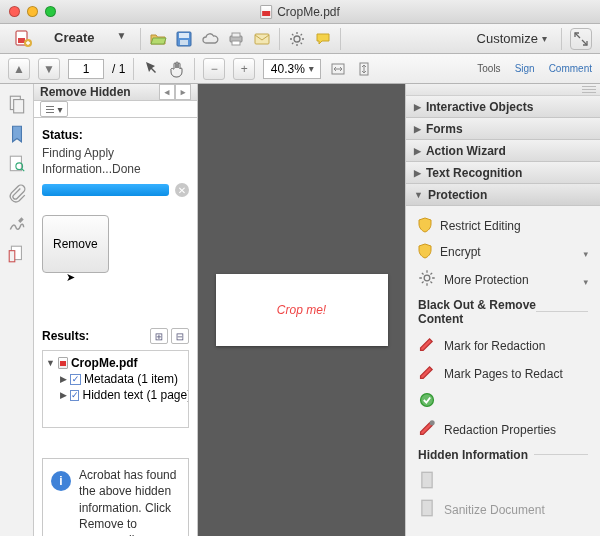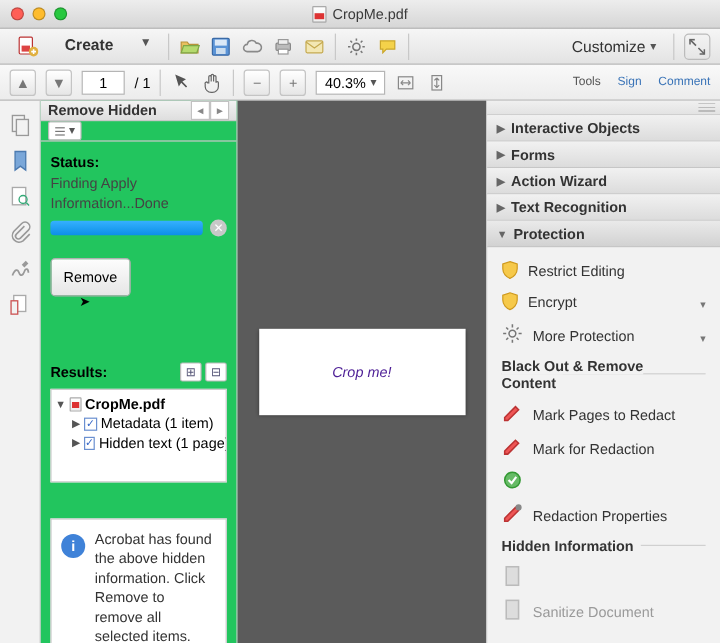--- a/index.html
+++ b/index.html
@@ -24,45 +24,45 @@
   .expandbtn{width:22px;height:22px;border:1px solid #bbb;border-radius:4px;display:flex;align-items:center;justify-content:center;color:#555}
   .navbtn{width:22px;height:22px;border:1px solid #c4c4c4;border-radius:3px;background:linear-gradient(#fff,#e6e6e6);display:flex;align-items:center;justify-content:center;color:#777}
   .pagebox{width:36px;height:20px;border:1px solid #b5b5b5;background:#fff;display:flex;align-items:center;justify-content:center}
   .zoombox{width:58px;height:20px;border:1px solid #b5b5b5;background:#fff;display:flex;align-items:center;justify-content:center;gap:4px}
   .right-tabs{display:flex;gap:14px;margin-left:auto}
   .rt{font-size:10px;color:#3973b7;font-weight:500}
   .rt.dim{color:#555}
   .main{display:flex;height:452px}
   .strip{width:34px;background:#f2f2f2;border-right:1px solid #c9c9c9;display:flex;flex-direction:column;align-items:center;gap:10px;padding-top:10px}
   .strip .sic{width:20px;height:20px;display:flex;align-items:center;justify-content:center;color:#888}
-  .panel{width:164px;background:#22c55e;border-right:1px solid #c9c9c9;display:flex;flex-direction:column}
+  .panel{width:164px;background:#ffffff;border-right:1px solid #c9c9c9;display:flex;flex-direction:column}
   .panel-hdr{height:26px;background:linear-gradient(#f2f2f2,#dedede);border-bottom:1px solid #c8c8c8;display:flex;align-items:center;padding:0 6px;font-weight:600;color:#333}
   .panel-hdr .hnav{margin-left:auto;display:flex}
   .hnb{width:16px;height:16px;border:1px solid #c2c2c2;background:#fff;display:flex;align-items:center;justify-content:center;font-size:9px;color:#888}
   .panel-sub{height:24px;border-bottom:1px solid #c8c8c8;display:flex;align-items:center;padding:0 6px}
   .panel-sub .mini{width:28px;height:16px;border:1px solid #bbb;border-radius:2px;background:#fff;display:flex;align-items:center;justify-content:center;gap:2px}
   .panel-body{padding:10px 8px;flex:1;display:flex;flex-direction:column}
   .sec-label{font-weight:700;margin-bottom:4px}
   .msg{color:#444;line-height:1.3;margin-bottom:6px}
   .prog{height:12px;background:linear-gradient(#35b0ff,#0d8fe6);border-radius:3px;width:128px;display:inline-block}
   .progrow{display:flex;align-items:center;gap:6px}
   .xcirc{width:14px;height:14px;border-radius:50%;background:#c8c8c8;display:flex;align-items:center;justify-content:center;color:#fff;font-size:10px}
-  .btn{margin-top:18px;align-self:flex-start;padding:8px 10px;border:1px solid #b0b0b0;border-radius:4px;background:linear-gradient(#fdfdfd,#e6e6e6);font-size:12px}
+  .btn{margin-top:18px;align-self:flex-start;padding:21px 10px;border:1px solid #b0b0b0;border-radius:4px;background:linear-gradient(#fdfdfd,#e6e6e6);font-size:12px}
   .cursor{position:relative;left:24px;top:-2px;font-size:11px}
   .resrow{display:flex;align-items:center;margin-top:42px}
   .resrow .ic2{margin-left:auto;display:flex;gap:3px}
   .sqbtn{width:18px;height:16px;border:1px solid #bbb;background:#fff;border-radius:2px;display:flex;align-items:center;justify-content:center;font-size:10px;color:#557}
   .tree{margin-top:6px;border:1px solid #ccc;background:#fff;padding:4px 3px;font-size:11px;height:78px;overflow:hidden}
   .trow{display:flex;align-items:center;gap:3px;white-space:nowrap;padding:1px 0}
   .tri{font-size:9px;color:#555}
   .chk{width:11px;height:11px;border:1px solid #6a8fd0;background:#fff;display:inline-flex;align-items:center;justify-content:center;color:#3566c6;font-size:9px}
   .infobx{margin-top:30px;border:1px solid #c8c8c8;background:#fff;padding:8px;display:flex;gap:8px;font-size:11px;line-height:1.35;color:#333}
   .infoic{width:20px;height:20px;border-radius:50%;background:#3f82d8;display:flex;align-items:center;justify-content:center;color:#fff;font-weight:bold;font-style:normal;font-size:12px;flex-shrink:0;margin-top:4px}
   .doc{flex:1;background:#5b5b5b;display:flex;align-items:center;justify-content:center}
-  .page{width:172px;height:72px;background:#fff;display:flex;align-items:center;justify-content:center;font-family:'Times New Roman',serif;font-style:italic;font-size:22px;color:#4c1d95;box-shadow:0 1px 3px rgba(0,0,0,.4)}
+  .page{width:172px;height:72px;background:#fff;display:flex;align-items:center;justify-content:center;font-family:'Times New Roman',serif;font-style:italic;font-size:22px;color:#ef4444;box-shadow:0 1px 3px rgba(0,0,0,.4)}
   .right{width:195px;background:#f2f2f2;border-left:1px solid #c9c9c9;position:relative}
   .rhdr{height:12px;background:linear-gradient(#f0f0f0,#e3e3e3);border-bottom:1px solid #cfcfcf;display:flex;align-items:center;justify-content:flex-end;padding-right:4px}
   .rhdr .grip{width:14px;height:8px;background:repeating-linear-gradient(#bbb 0 1px,transparent 1px 3px)}
   .acc{height:22px;background:linear-gradient(#f1f1f1,#dcdcdc);border-bottom:1px solid #c6c6c6;display:flex;align-items:center;padding:0 8px;gap:5px;font-weight:600;color:#333;font-size:12px}
   .acc .tri2{font-size:9px;color:#666}
   .acc.open{background:linear-gradient(#eaeaea,#d2d2d2)}
   .acc-body{padding:6px 6px 10px 6px}
   .item{display:flex;align-items:flex-end;gap:8px;padding:5px 6px;font-size:12px;color:#333}
   .item.dis{color:#9a9a9a}
   .item .arr{margin-left:auto;font-size:9px;color:#777}
@@ -368,29 +368,29 @@
       </div>
 
       <div class="subhead"><span>Black Out &amp; Remove Content</span></div>
 
       <div class="item">
         <span class="ic">
             <svg viewBox="0 0 14 14">
               <path d="M2 10l7-7 2 2-7 7H2z" fill="#e55" stroke="#b33"></path>
             </svg>
           </span>
+        <span>Mark for Redaction</span>
+      </div>
+      <div class="item">
+        <span class="ic">
+            <svg viewBox="0 0 14 14">
+              <path d="M2 10l7-7 2 2-7 7H2z" fill="#e55" stroke="#b33"></path>
+            </svg>
+          </span>
         <span>Mark Pages to Redact</span>
-      </div>
-      <div class="item">
-        <span class="ic">
-            <svg viewBox="0 0 14 14">
-              <path d="M2 10l7-7 2 2-7 7H2z" fill="#e55" stroke="#b33"></path>
-            </svg>
-          </span>
-        <span>Mark for Redaction</span>
       </div>
       <div class="item">
         <span class="ic">
             <svg viewBox="0 0 14 14">
               <circle cx="7" cy="7" r="5" fill="#6b6" stroke="#393"></circle>
               <path d="M4.5 7l2 2 3-4" fill="none" stroke="#fff" stroke-width="1.4"></path>
             </svg>
           </span>
       </div>
       <div class="item">

